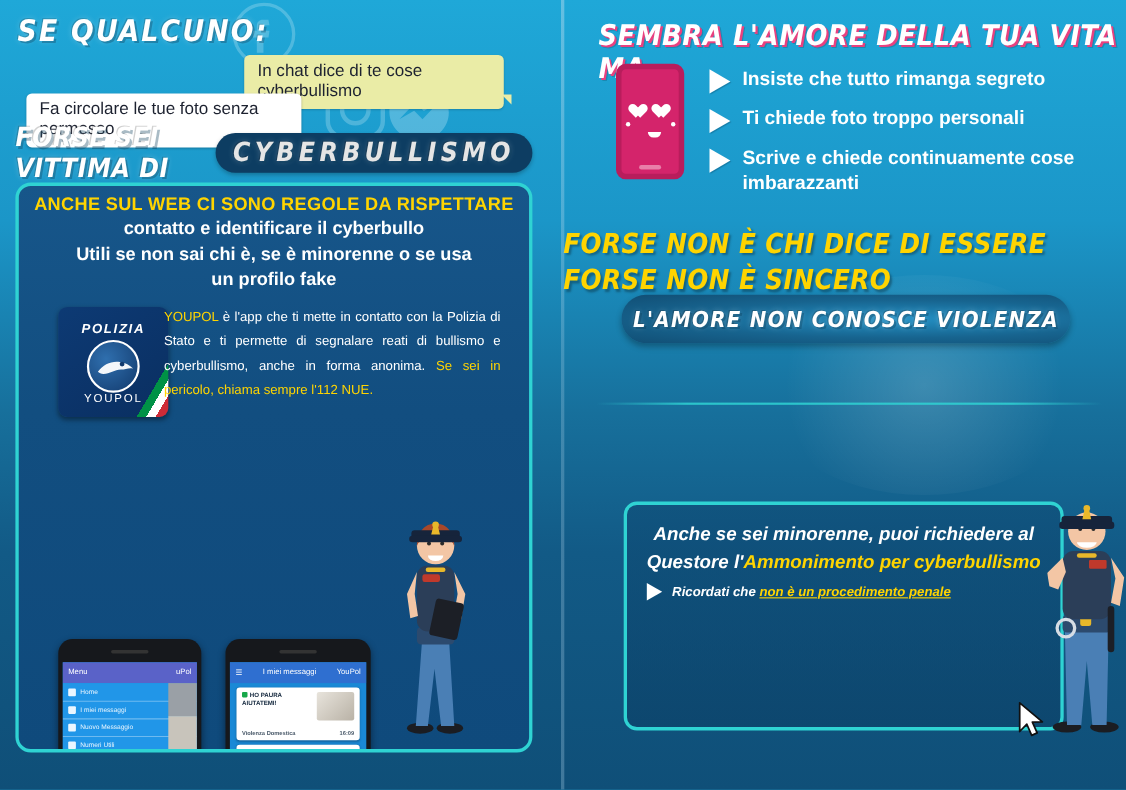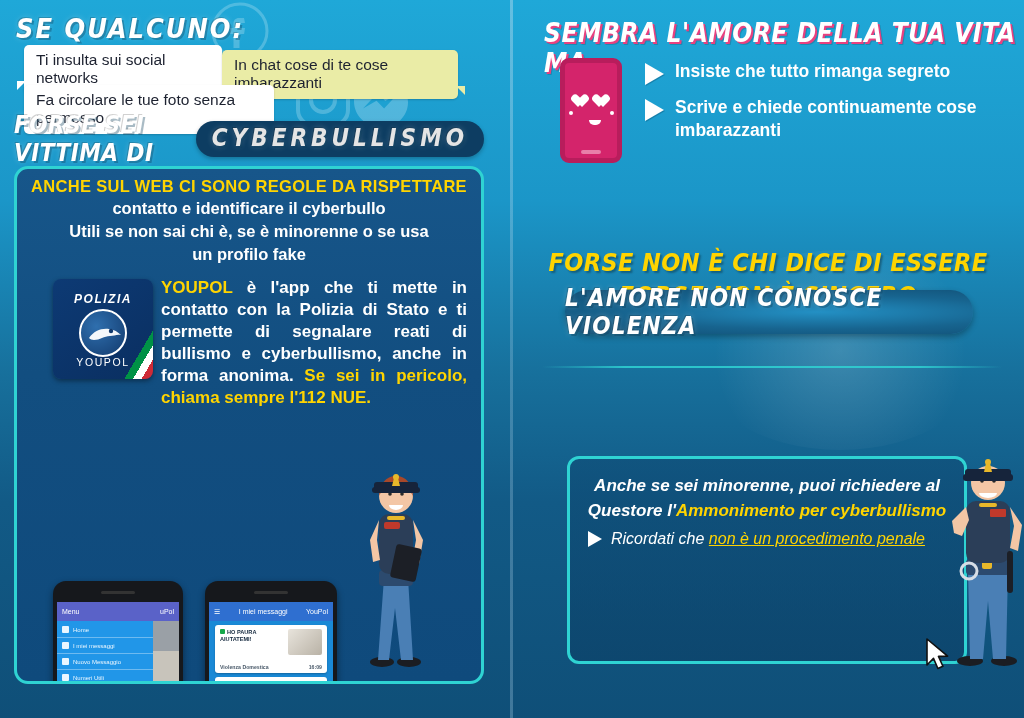--- a/index.html
+++ b/index.html
@@ -138,22 +138,22 @@
   .logo-youpol{
     position:absolute; bottom:11px; left:0; right:0;
     text-align:center; color:#fff; font-size:10.5px; letter-spacing:1.6px;
   }
   .logo-flag{
     position:absolute; right:0; bottom:0; width:34px; height:52px;
     background:linear-gradient(105deg, transparent 40%, #009246 40%, #009246 58%, #ffffff 58%, #ffffff 76%, #ce2b37 76%);
     transform:skewX(-18deg); transform-origin:bottom right;
   }
   .youpol-para{
-    position:absolute; left:144px; top:108px; width:306px;
-    color:#ffffff; font-weight:bold; font-size:17px; line-height:22px;
+    position:absolute; left:132px; top:108px; width:306px;
+    color:#ffffff; font-weight:normal; font-size:12px; line-height:22px;
     text-align:justify;
   }
   .youpol-para .hl{ color:#ffd400; }
 
   
   .phone{
     position:absolute; background:#16181c;
     border-radius:13px; overflow:hidden;
     box-shadow:0 3px 7px rgba(0,0,0,.45);
   }
@@ -219,31 +219,30 @@
   .tri-w{
     flex:none; margin-top:3px;
     width:0;height:0;border-style:solid;border-width:11px 0 11px 19px;
     border-color:transparent transparent transparent #ffffff;
     filter:drop-shadow(1px 1px 0 rgba(10,60,90,.3));
   }
   .bullet .btxt{ color:#fff; font-weight:bold; font-size:17.5px; line-height:23px; }
 
   .forse-yellow{
     position:absolute; left:0; right:0; top:205px;
-    text-align:center; color:#ffd400;
+    text-align:left; color:#ffd400;
     font-size:25px; line-height:33px; letter-spacing:.4px;
     text-shadow:2px 2px 2px rgba(0,0,0,.3);
-    margin-top:41px;
   }
   .pill-amore{
-    position:absolute; left:53px; top:290px; width:408px; height:44px;
+    position:absolute; left:53px; top:268px; width:408px; height:44px;
     background:radial-gradient(ellipse at 62% 50%, #2390c4 0%, #17648f 55%, #114e74 100%);
     border-radius:24px;
     display:flex; align-items:center; justify-content:center;
-    font-size:24px; letter-spacing:1.2px;
+    font-size:20px; letter-spacing:1.2px;
     box-shadow:0 3px 6px rgba(0,0,0,.3);
   }
 
   .divider{
     position:absolute; left:30px; right:22px; top:366px; height:2px;
     background:linear-gradient(90deg, rgba(47,211,211,0), #2fd3d3 18%, #2fd3d3 82%, rgba(47,211,211,0));
     opacity:.85;
   }
 
   .pill-ammon{
@@ -265,21 +264,21 @@
     padding:14px 16px 0 16px;
     text-align:center;
   }
   .info-box p{ color:#ffffff; font-weight:bold; font-size:17px; line-height:25px;font-style:italic; }
   .info-box .hl{ color:#ffd400; }
   .ric-line{
     display:flex; align-items:center; justify-content:flex-start;
     gap:9px; margin:7px 0 9px 2px;
   }
   .tri-s{ width:0;height:0;border-style:solid;border-width:8px 0 8px 14px; border-color:transparent transparent transparent #ffffff; flex:none; }
-  .ric-line em{ color:#ffffff; font-style:italic; font-weight:normal; font-size:16px; }
+  .ric-line em{ color:#ffffff; font-style:italic; font-weight:bold; font-size:12px; }
   .ric-line em u{ color:#ffd400; text-decoration:underline; }
 
   .police-m{ position:absolute; left:440px; top:447px; width:72px; height:225px; }
 
   .cursor{ position:absolute; left:925px; top:638px; width:26px; height:34px; }
 
   svg{ display:block; }
 </style>
 </head>
 <body>
@@ -305,22 +304,21 @@
     </div>
     <div class="social-ghost ms-ghost">
       <svg viewBox="0 0 62 62" width="62" height="62">
         <path d="M31 4C16 4 4 15.4 4 29.6c0 8 3.9 15.2 10 19.9V60l9.3-5.1c2.4.7 5 1 7.7 1 15 0 27-11.4 27-25.6S46 4 31 4z" fill="#cdeefb"></path>
         <path d="M13 36.5l14.6-15.4 7.7 7.8 13.2-7.8-14.4 15.3-7.6-7.7z" fill="#1fa8d8"></path>
       </svg>
     </div>
 
     <div class="se-qualcuno condensed-head white-outline">SE QUALCUNO:</div>
 
-    <div class="bubble left-tail" id="bubble1">Ti insulta sui social networks</div>
-    <div class="bubble right-tail" id="bubble2">In chat cose di te cose imbarazzanti</div>
+    <div class="bubble right-tail" id="bubble2">In chat dice di te cose cyberbullismo</div>
     <div class="bubble left-tail" id="bubble3">Fa circolare le tue foto senza permesso</div>
 
     <div class="banner-forse">
       <span class="condensed-head white-outline plain">FORSE SEI VITTIMA DI</span>
       <span class="condensed-head pill-cyber white-outline">CYBERBULLISMO</span>
     </div>
 
     <div class="main-box">
       <div class="box-title">ANCHE SUL WEB CI SONO REGOLE DA RISPETTARE</div>
       <div class="box-sub">contatto e identificare il cyberbullo</div>
@@ -452,20 +450,24 @@
       <div class="pp-home"></div>
     </div>
 
     <div class="bullets">
       <div class="bullet">
         <span class="tri-w"></span>
         <span class="btxt">Insiste che tutto rimanga segreto</span>
       </div>
       <div class="bullet">
         <span class="tri-w"></span>
+        <span class="btxt">Ti chiede foto troppo personali</span>
+      </div>
+      <div class="bullet">
+        <span class="tri-w"></span>
         <span class="btxt">Scrive e chiede continuamente cose imbarazzanti</span>
       </div>
     </div>
 
     <div class="forse-yellow condensed-head">
       <div>FORSE NON È CHI DICE DI ESSERE</div>
       <div>FORSE NON È SINCERO</div>
     </div>
 
     <div class="pill-amore condensed-head white-outline">L'AMORE NON CONOSCE VIOLENZA</div>

